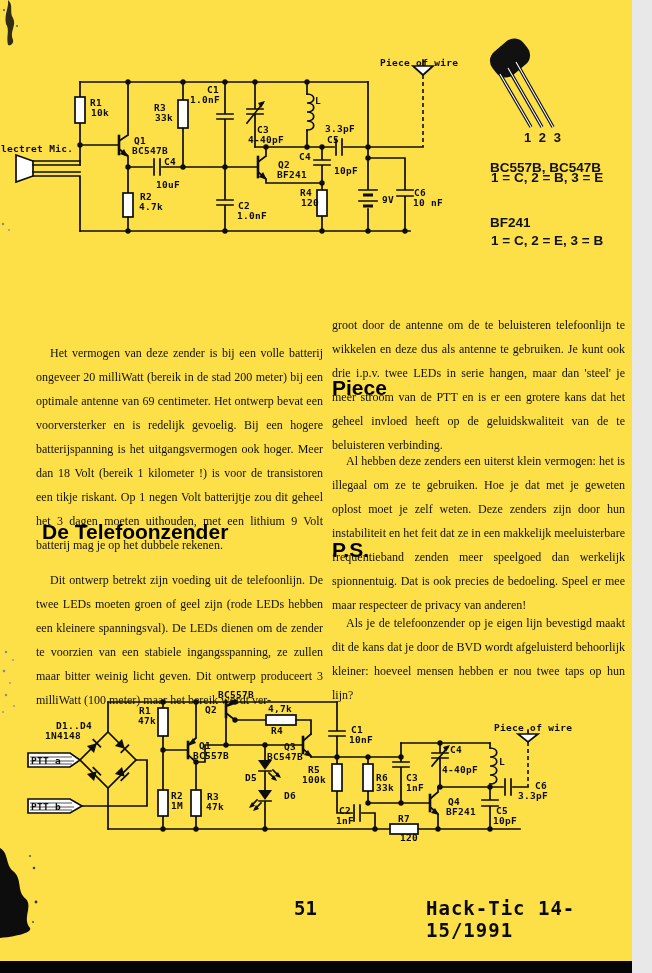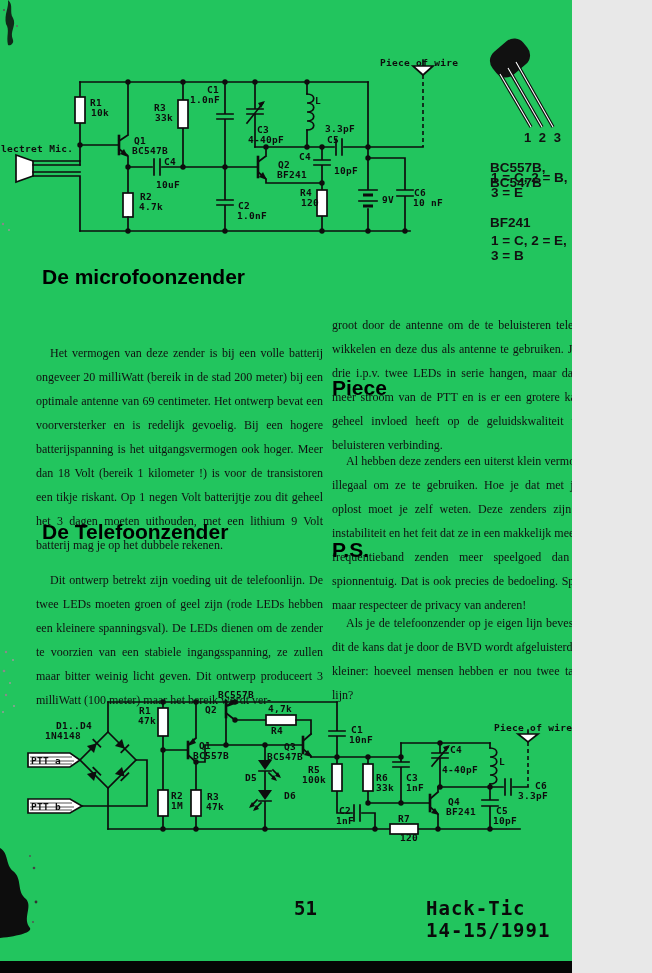--- a/index.html
+++ b/index.html
@@ -1,16 +1,16 @@
 <!DOCTYPE html>
 <html><head>
 <meta charset="utf-8">
 <style>
   html,body{margin:0;padding:0;background:#e8e8e8;}
-  #page{position:relative;width:572px;height:973px;background:#22c55e;overflow:hidden;
+  #page{position:relative;width:632px;height:973px;background:#fde047;overflow:hidden;
         font-family:"Liberation Serif",serif;color:#0d0d0d;}
   .abs{position:absolute;}
   .head{font-family:"Liberation Sans",sans-serif;font-weight:bold;font-size:21px;color:#000;}
   .body-par{font-size:12px;line-height:24px;text-align:justify;color:#101010;margin-top:47px;}
   .indent{text-indent:14px;}
   .pinout-line{font-family:"Liberation Sans",sans-serif;font-weight:600;font-size:13.5px;color:#111;}
   .footer-txt{font-family:"DejaVu Sans Mono",monospace;font-weight:bold;font-size:19px;color:#0a0a0a;}
   svg .w{stroke:#0d0d0d;stroke-width:1.7;fill:none;stroke-linecap:square;}
   svg .w2{stroke:#0d0d0d;stroke-width:2.6;fill:none;stroke-linecap:square;}
   svg .thin{stroke:#0d0d0d;stroke-width:0.7;fill:none;}
@@ -361,21 +361,20 @@
       <text class="sl" x="518" y="799">3.3pF</text>
       <text class="sl" x="494" y="731">Piece of wire</text>
     </g>
   </svg>
 
   <div class="abs pinout-line" style="left:490px;top:160px;">BC557B, BC547B</div>
   <div class="abs pinout-line" style="left:491px;top:170px;">1 = C, 2 = B, 3 = E</div>
   <div class="abs pinout-line" style="left:490px;top:215px;">BF241</div>
   <div class="abs pinout-line" style="left:491px;top:233px;">1 = C, 2 = E, 3 = B</div>
 
-  <div class="abs head" style="left:42px;top:265px;">De microfoonzender</div>
   <div class="abs body-par indent" style="left:36px;top:294px;width:287px;">Het vermogen van deze zender is bij een volle batterij ongeveer 20 milliWatt (bereik in de stad 200 meter) bij een optimale antenne van 69 centimeter. Het ontwerp bevat een voorversterker en is redelijk gevoelig. Bij een hogere batterijspanning is het uitgangsvermogen ook hoger. Meer dan 18 Volt (bereik 1 kilometer !) is voor de transistoren een tikje riskant. Op 1 negen Volt batterijtje zou dit geheel het 3 dagen moeten uithouden, met een lithium 9 Volt batterij mag je op het dubbele rekenen.</div>
 
   <div class="abs head" style="left:42px;top:520px;">De Telefoonzender</div>
   <div class="abs body-par indent" style="left:36px;top:521px;width:287px;">Dit ontwerp betrekt zijn voeding uit de telefoonlijn. De twee LEDs moeten groen of geel zijn (rode LEDs hebben een kleinere spanningsval). De LEDs dienen om de zender te voorzien van een stabiele ingangsspanning, ze zullen maar bitter weinig licht geven. Dit ontwerp produceert 3 milliWatt (100 meter) maar het bereik wordt ver-</div>
 
   <div class="abs body-par" style="left:332px;top:266px;width:293px;">groot door de antenne om de te beluisteren telefoonlijn te wikkelen en deze dus als antenne te gebruiken. Je kunt ook drie i.p.v. twee LEDs in serie hangen, maar dan 'steel' je meer stroom van de PTT en is er een grotere kans dat het geheel invloed heeft op de geluidskwaliteit van de te beluisteren verbinding.</div>
 
   <div class="abs head" style="left:332px;top:376px;">Piece</div>
   <div class="abs body-par indent" style="left:332px;top:402px;width:293px;">Al hebben deze zenders een uiterst klein vermogen: het is illegaal om ze te gebruiken. Hoe je dat met je geweten oplost moet je zelf weten. Deze zenders zijn door hun instabiliteit en het feit dat ze in een makkelijk meeluisterbare frequentieband zenden meer speelgoed dan werkelijk spionnentuig. Dat is ook precies de bedoeling. Speel er mee maar respecteer de privacy van anderen!</div>
 

